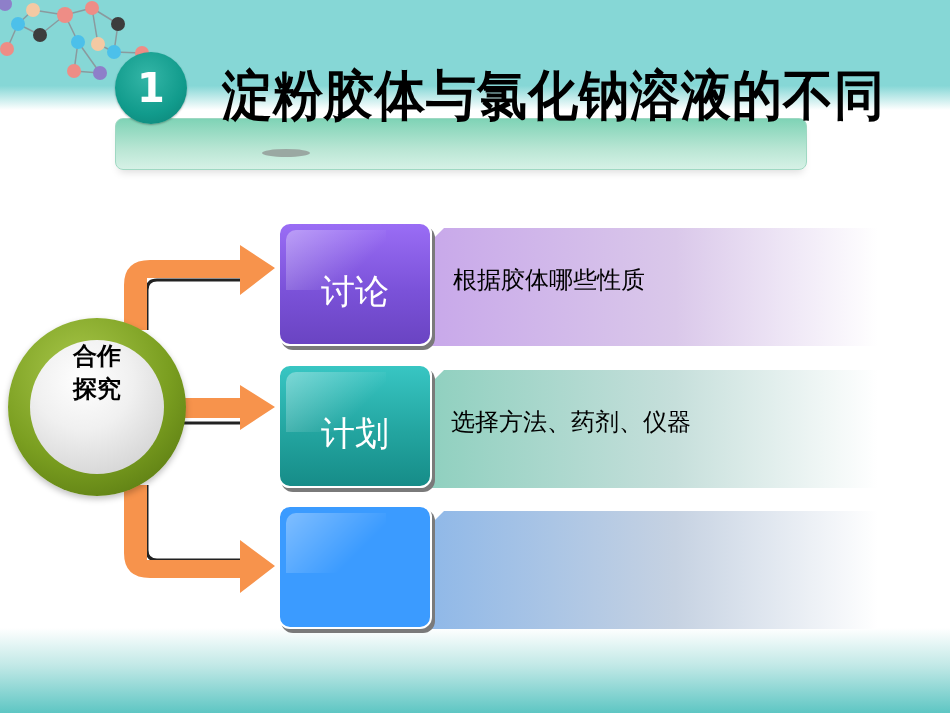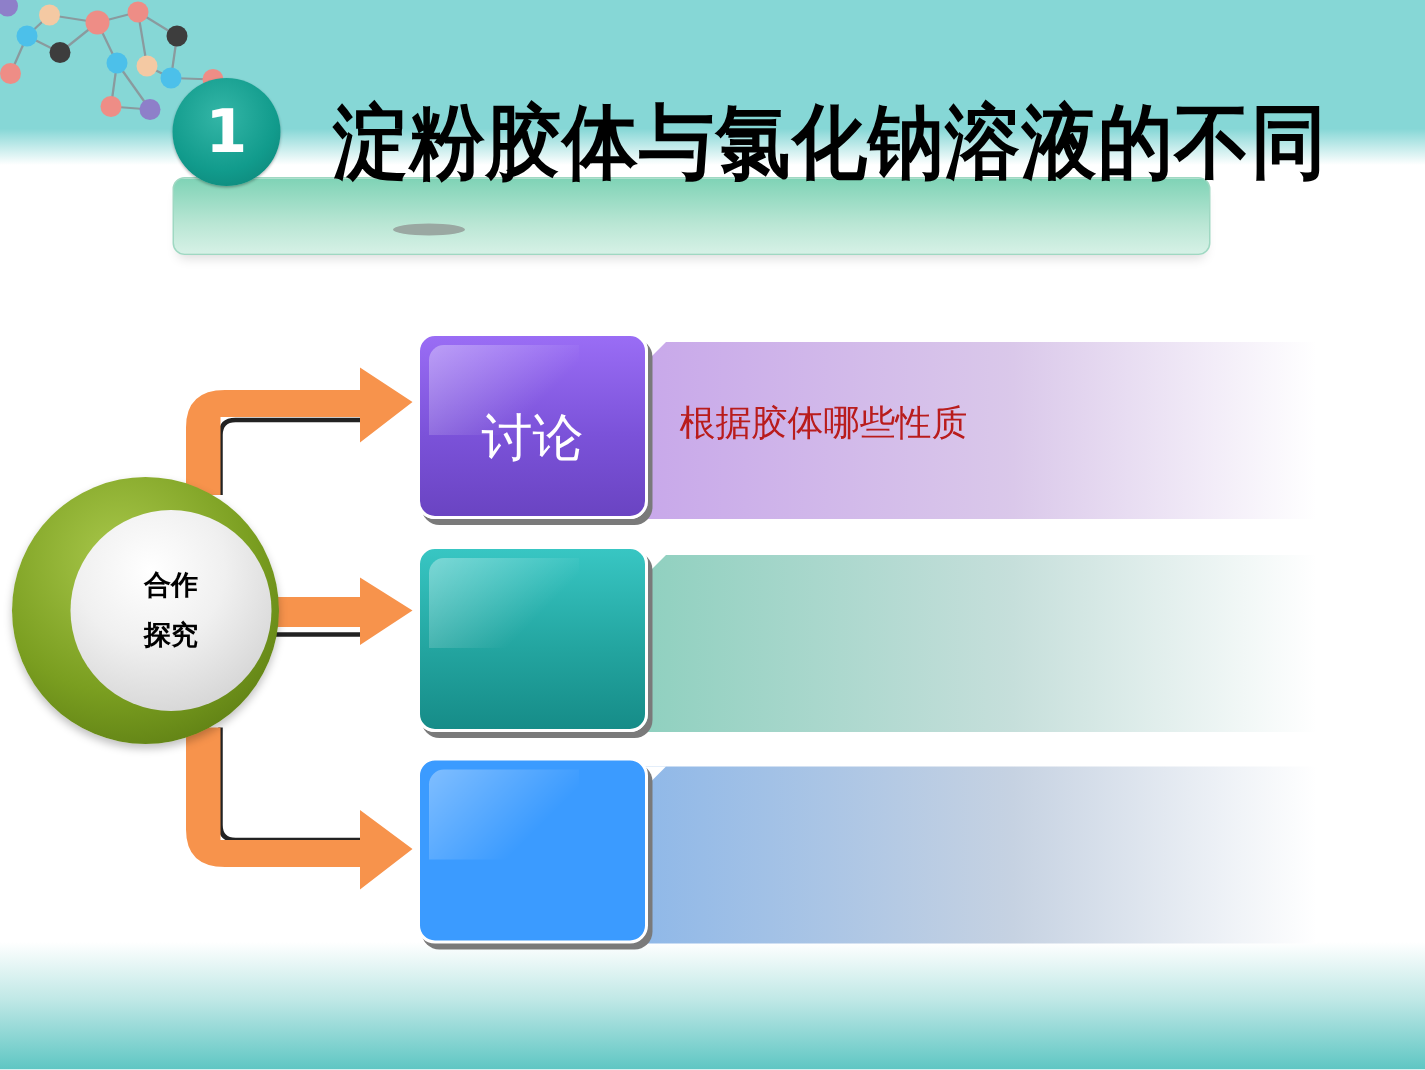--- a/index.html
+++ b/index.html
@@ -44,26 +44,26 @@
     transform:scaleY(1.08); transform-origin:left top;
   }
   .connector { position:absolute; left:0; top:0; width:950px; height:713px; }
   .hub {
     position:absolute; left:8px; top:318px; width:178px; height:178px;
     border-radius:50%;
     background:radial-gradient(circle at 40% 30%, #a8c74a 0%, #7a9e20 55%, #4f6e0d 100%);
     box-shadow:0 3px 6px rgba(0,0,0,0.25);
   }
   .hub-inner {
-    position:absolute; left:39px; top:22px; width:134px; height:134px;
+    position:absolute; left:22px; top:22px; width:134px; height:134px;
     border-radius:50%;
     background:radial-gradient(circle at 40% 30%, #ffffff 0%, #f0f0f0 40%, #c9c9c9 100%);
-    display:flex; align-items:center; justify-content:center;
+    display:flex; justify-content:center;
     text-align:center;
-    font-size:18px; font-weight:bold; color:#000; line-height:33px;
+    font-size:24px; font-weight:bold; color:#000; line-height:33px;
   }
   .row { position:absolute; left:278px; width:600px; height:126px; }
   .row .strip {
     position:absolute; left:150px; top:6px; width:450px; height:118px;
   }
   .row .notch {
     position:absolute; left:150px; top:6px; width:0; height:0;
     border-left:16px solid #ffffff; border-bottom:16px solid transparent;
   }
   .row .label-box {
@@ -75,21 +75,21 @@
     overflow:hidden;
   }
   .row .label-box .gloss {
     position:absolute; left:6px; top:6px; width:100px; height:60px;
     border-top-left-radius:10px;
     background:linear-gradient(135deg, rgba(255,255,255,0.35) 0%, rgba(255,255,255,0) 70%);
   }
   .row .label-box span { position:relative; z-index:1;margin-top:16px; }
   .row .desc {
     position:absolute; left:173px; top:40px;
-    font-size:24px; color:#b91c1c; line-height:40px; white-space:nowrap;
+    font-size:24px; color:#000000; line-height:40px; white-space:nowrap;font-family:Liberation Mono, monospace;
   }
   .row1 { top:222px; }
   .row1 .label-box { background:linear-gradient(to bottom, #9a6df5 0%, #7b52d9 55%, #6a44c2 100%); }
   .row1 .strip { background:linear-gradient(to right, #c8a8ea 0%, #dac8ea 55%, #ffffff 100%); }
   .row2 { top:364px; }
   .row2 .label-box { background:linear-gradient(to bottom, #38c6c3 0%, #23a5a0 55%, #168c88 100%); }
   .row2 .strip { background:linear-gradient(to right, #8fd0bf 0%, #c6dfdb 55%, #ffffff 100%); }
   .row3 { top:505px; }
   .row3 .label-box { background:#3b9bff; font-weight:bold; }
   .row3 .strip { background:linear-gradient(to right, #8fb8e8 0%, #c6d2e2 55%, #ffffff 100%); }
@@ -174,21 +174,23 @@
     <span>讨论</span>
   </div>
   <div class="desc">根据胶体哪些性质</div>
 </div>
 
 <div class="row row2">
   <div class="strip"></div>
   <div class="notch"></div>
   <div class="label-box">
     <div class="gloss"></div>
+    <span>计划</span>
   </div>
+  <div class="desc">选择方法、药剂、仪器</div>
 </div>
 
 <div class="row row3">
   <div class="strip"></div>
   <div class="notch"></div>
   <div class="label-box">
     <div class="gloss"></div>
   </div>
 </div>
 

